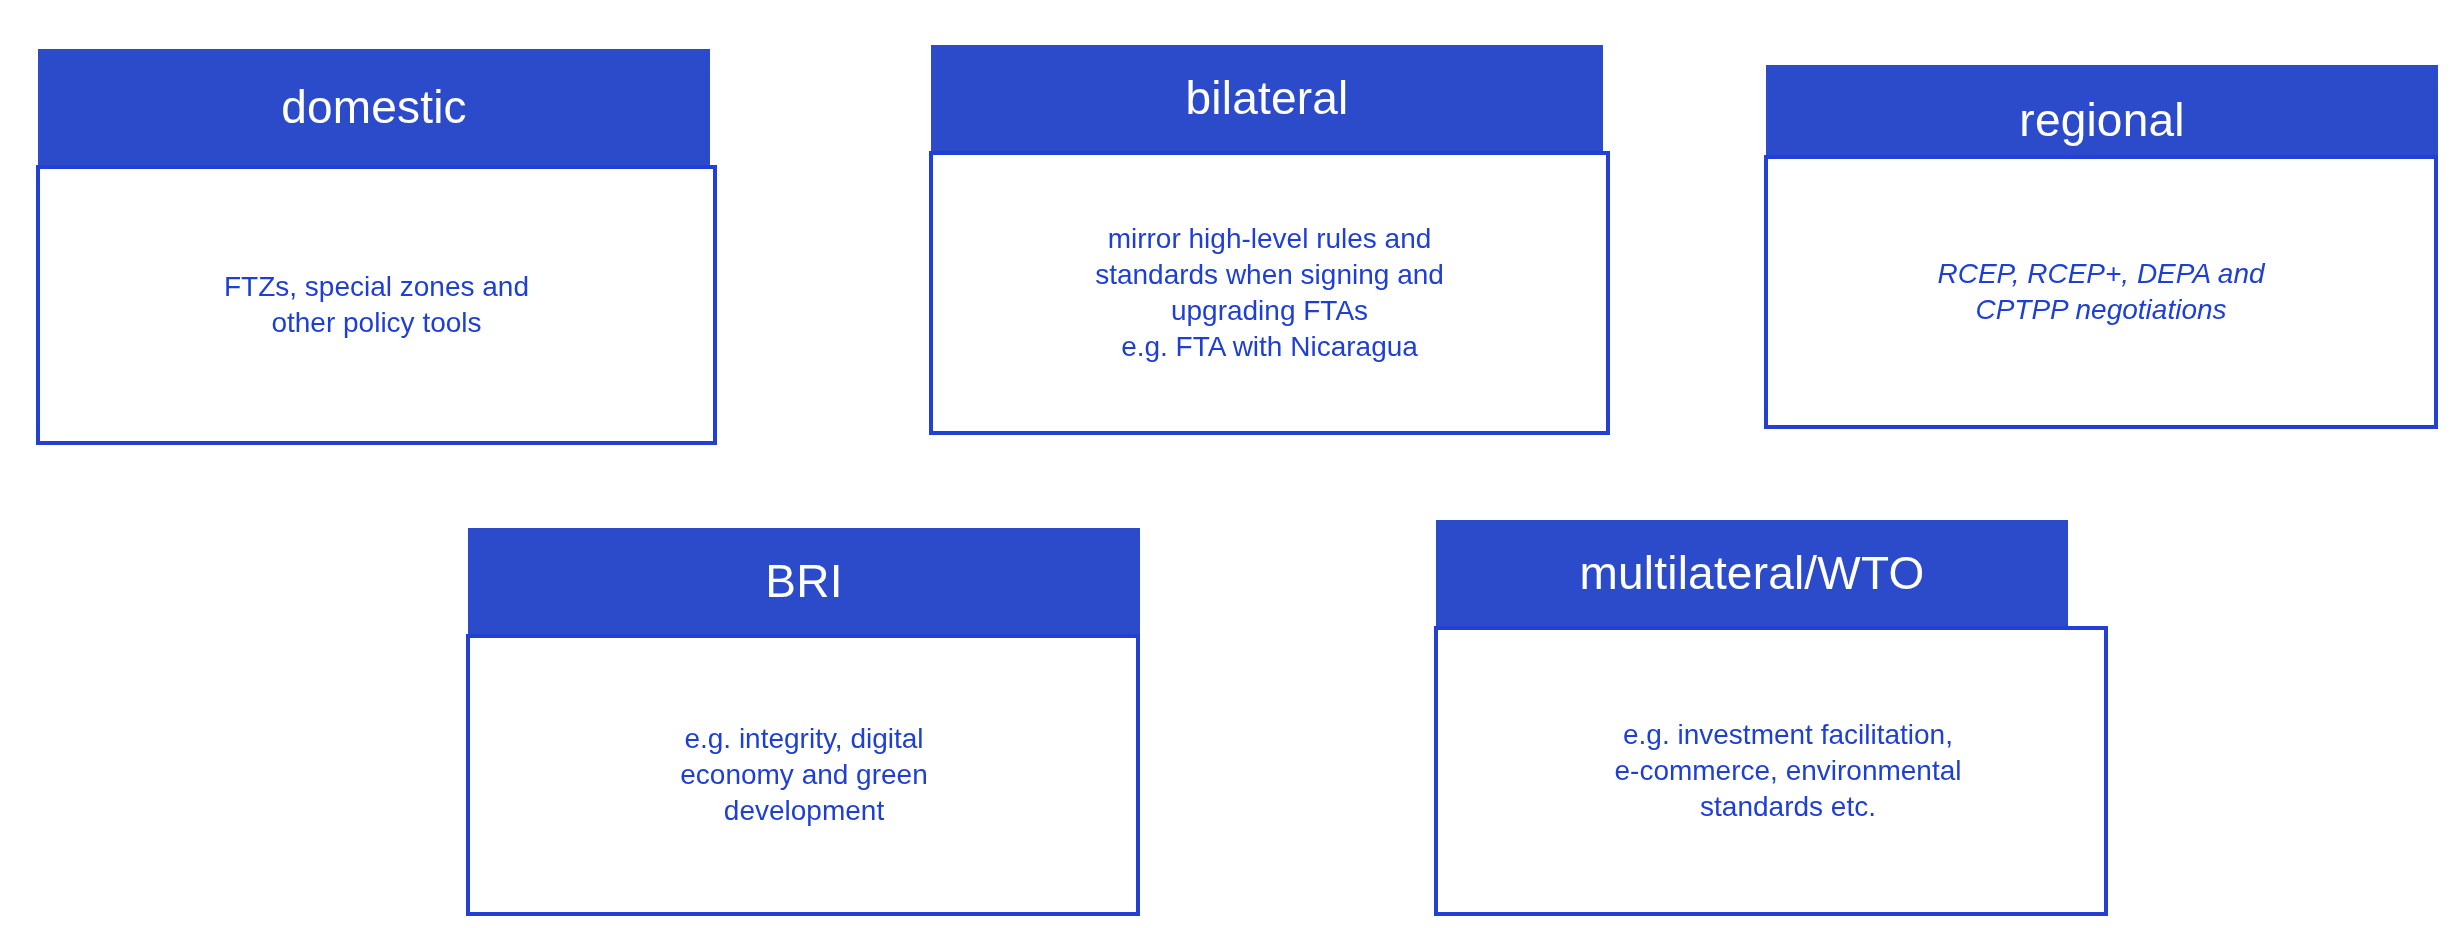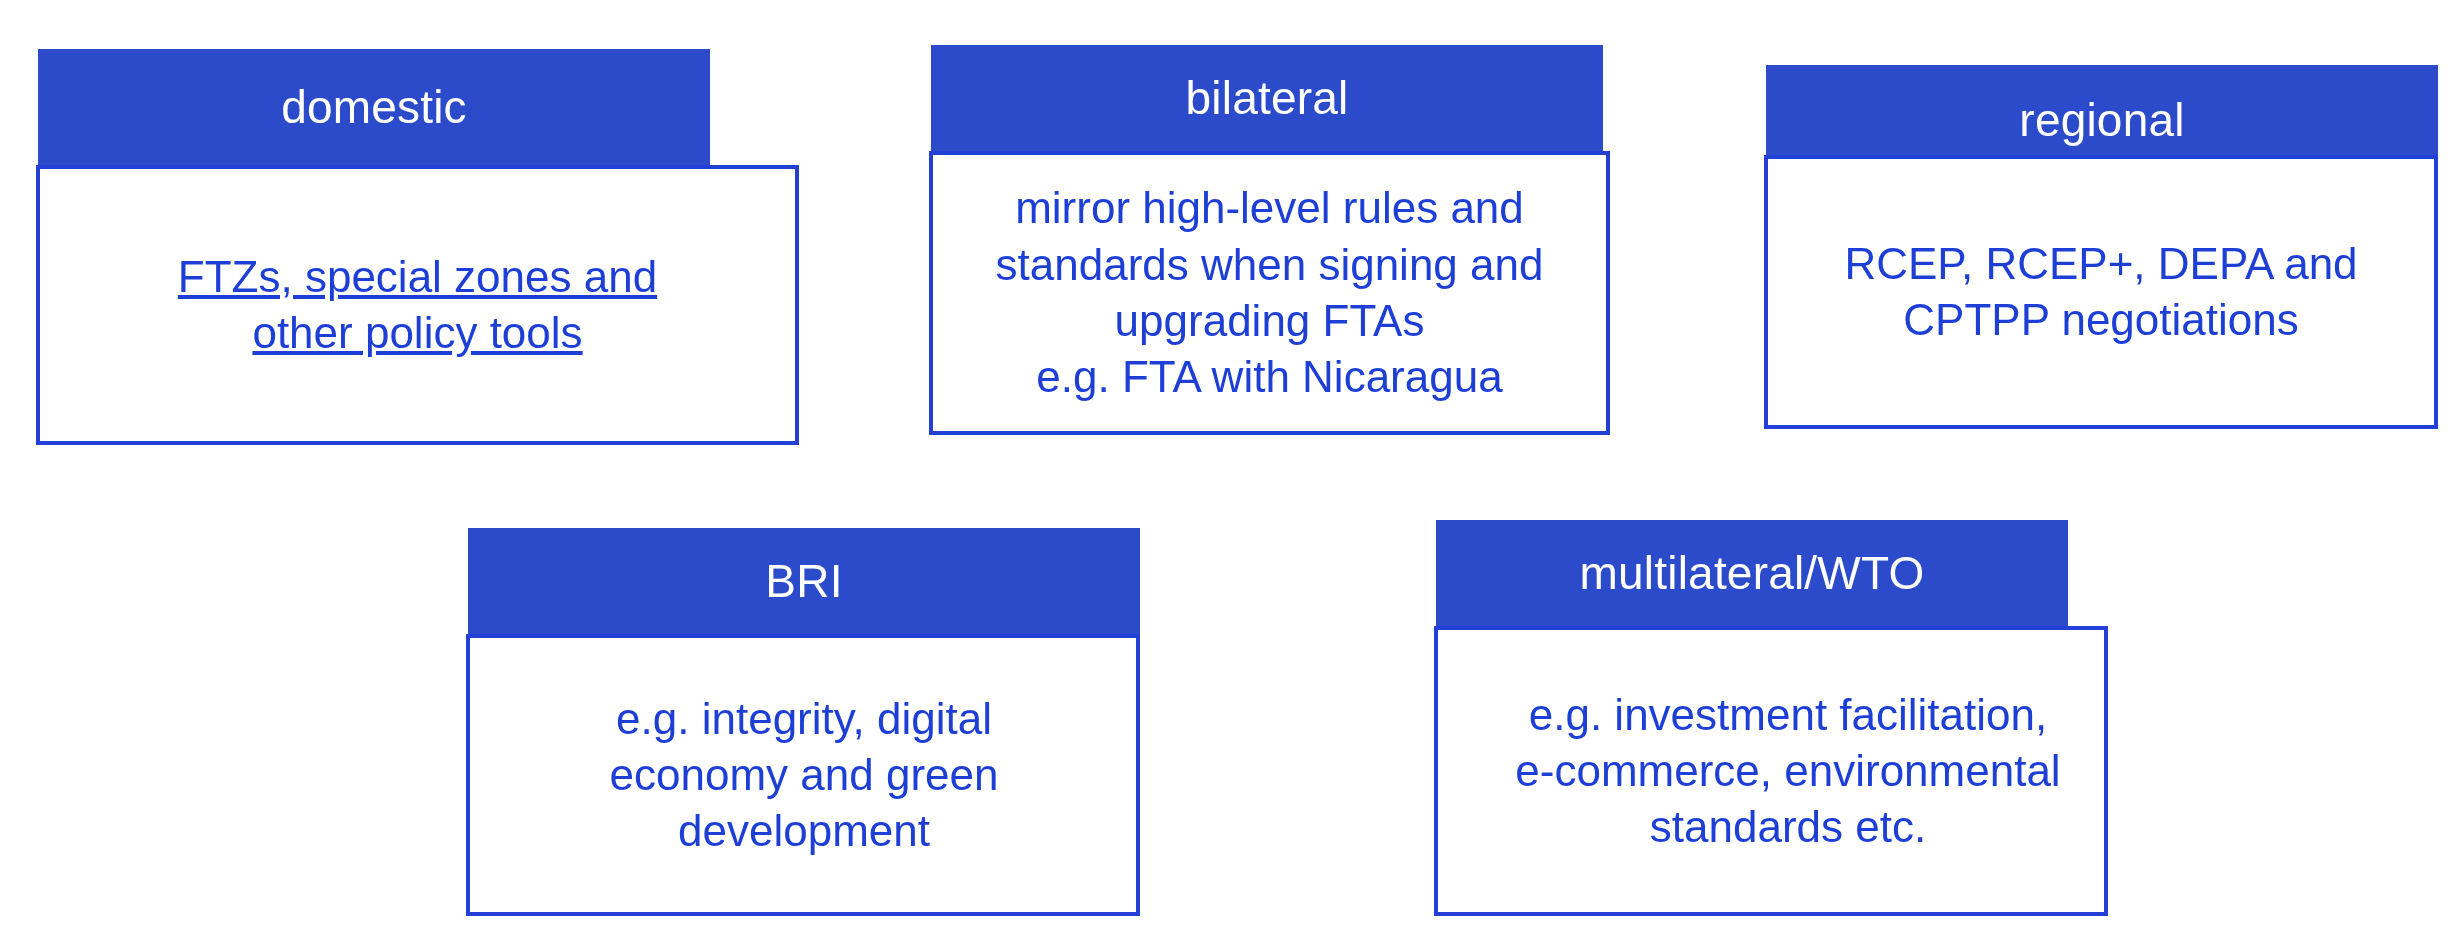--- a/index.html
+++ b/index.html
@@ -39,40 +39,40 @@
   .card-body {
     position: absolute;
     box-sizing: border-box;
     background: #ffffff;
     border: 4px solid #2240D5;
     display: flex;
     align-items: center;
     justify-content: center;
     text-align: center;
     color: #1E3FD6;
-    font-size: 44px;
+    font-size: 28px;
     font-weight: 400;
     line-height: 1.28;
     padding: 0 14px;
   }
   .card-body .body-text {
     display: block;
     width: 100%;
     white-space: pre-line;
   }
 
   
   #card-domestic .card-header { left: 38px;  top: 49px;  width: 672px; height: 116px; }
-  #card-domestic .card-body   { left: 36px;  top: 165px; width: 763px; height: 280px; text-decoration: underline; }
+  #card-domestic .card-body   { left: 36px;  top: 165px; width: 681px; height: 280px; }
 
   #card-bilateral .card-header { left: 931px; top: 45px;  width: 672px; height: 106px; }
   #card-bilateral .card-body   { left: 929px; top: 151px; width: 681px; height: 284px; }
 
   #card-regional .card-header { left: 1766px; top: 45px;  width: 672px; height: 110px; margin-top: 20px; }
-  #card-regional .card-body   { left: 1764px; top: 155px; width: 674px; height: 274px; }
+  #card-regional .card-body   { left: 1764px; top: 155px; width: 674px; height: 274px; font-style: italic; }
 
   
   #card-bri .card-header { left: 468px; top: 528px; width: 672px; height: 106px; }
   #card-bri .card-body   { left: 466px; top: 634px; width: 674px; height: 282px; padding-left: 16px; }
 
   #card-multilateral .card-header { left: 1436px; top: 520px; width: 632px; height: 106px; }
   #card-multilateral .card-body   { left: 1434px; top: 626px; width: 674px; height: 290px; padding-left: 48px; }
 </style>
 </head>
 <body>

